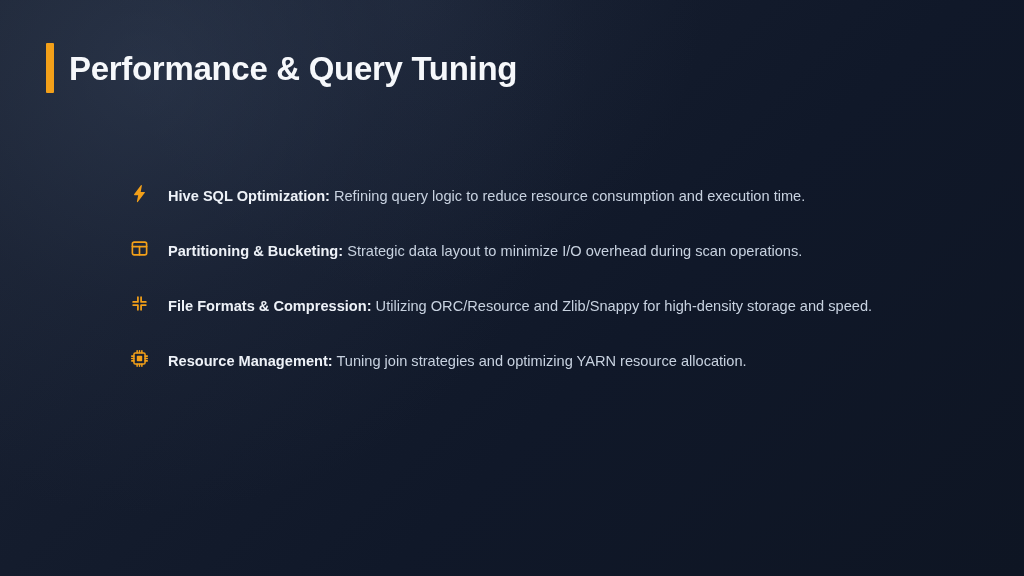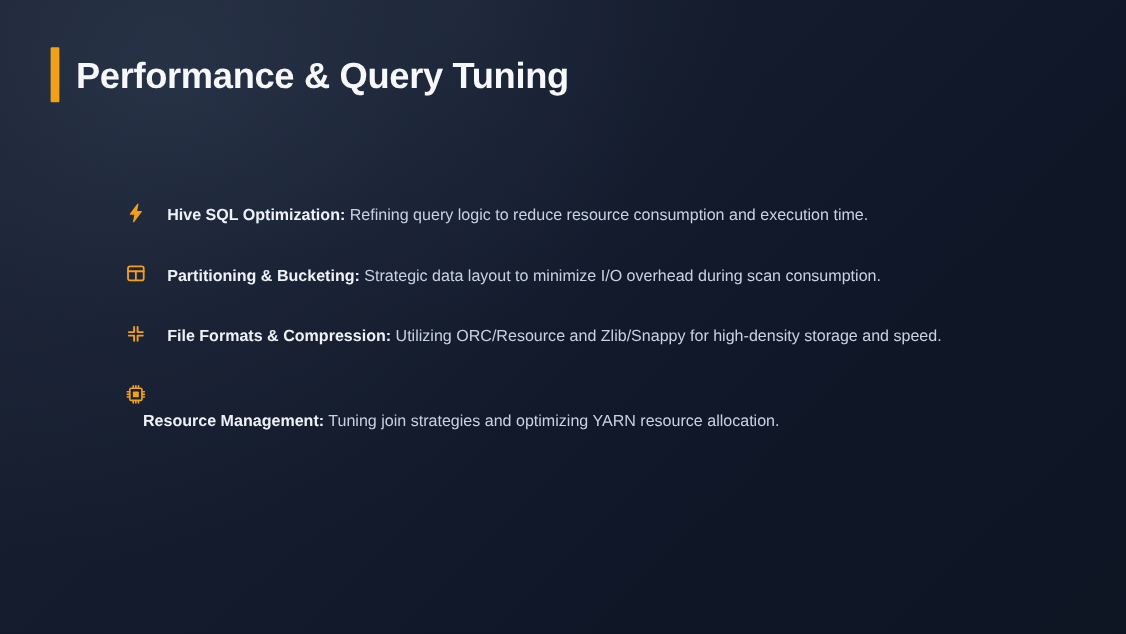--- a/index.html
+++ b/index.html
@@ -50,30 +50,30 @@
     font-weight: 700;
     letter-spacing: -0.3px;
     color: #f6f8fb;
     line-height: 1;
     white-space: nowrap;
   }
 
   
   .bullets {
     position: absolute;
-    left: 112px;
+    left: 128px;
     top: 182px;
     width: 800px;
   }
   .bullet {
     display: flex;
     align-items: flex-start;
     margin-bottom: 27px;
   }
-  .bullet:last-child { margin-bottom: 0; flex-direction: column; }
+  .bullet:last-child { margin-bottom: 0; }
 
   .bullet-icon {
     flex: none;
     width: 22px;
     height: 22px;
     margin-top: 0px;
     display: flex;
     align-items: center;
     justify-content: center;
     color: #f3a019;
@@ -121,21 +121,21 @@
 
     <div class="bullet">
       <span class="bullet-icon">
         <svg viewBox="0 0 24 24" fill="none" stroke="currentColor" stroke-width="2.1" stroke-linecap="round" stroke-linejoin="round" aria-hidden="true">
           <rect x="3" y="4" width="18" height="16" rx="2.2"></rect>
           <line x1="3" y1="9.6" x2="21" y2="9.6"></line>
           <line x1="12" y1="9.6" x2="12" y2="20"></line>
         </svg>
       </span>
       <span class="bullet-text">
-        <span class="bullet-lead">Partitioning &amp; Bucketing:</span><span> Strategic data layout to minimize I/O overhead during scan consumption.</span>
+        <span class="bullet-lead">Partitioning &amp; Bucketing:</span><span> Strategic data layout to minimize I/O overhead during scan operations.</span>
       </span>
     </div>
 
     <div class="bullet">
       <span class="bullet-icon">
         <svg viewBox="0 0 24 24" fill="none" stroke="currentColor" stroke-width="2.2" stroke-linecap="round" stroke-linejoin="round" aria-hidden="true">
           <polyline points="4,10 10,10 10,4"></polyline>
           <polyline points="20,10 14,10 14,4"></polyline>
           <polyline points="4,14 10,14 10,20"></polyline>
           <polyline points="20,14 14,14 14,20"></polyline>

